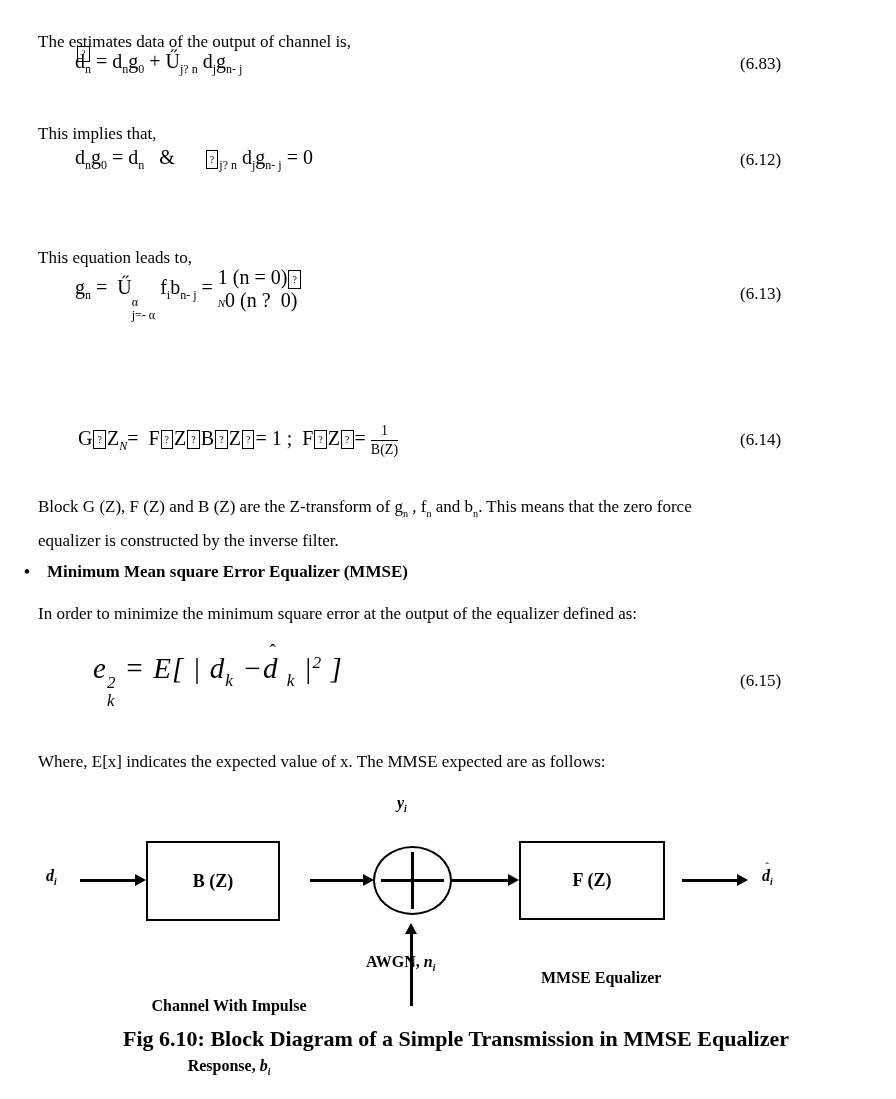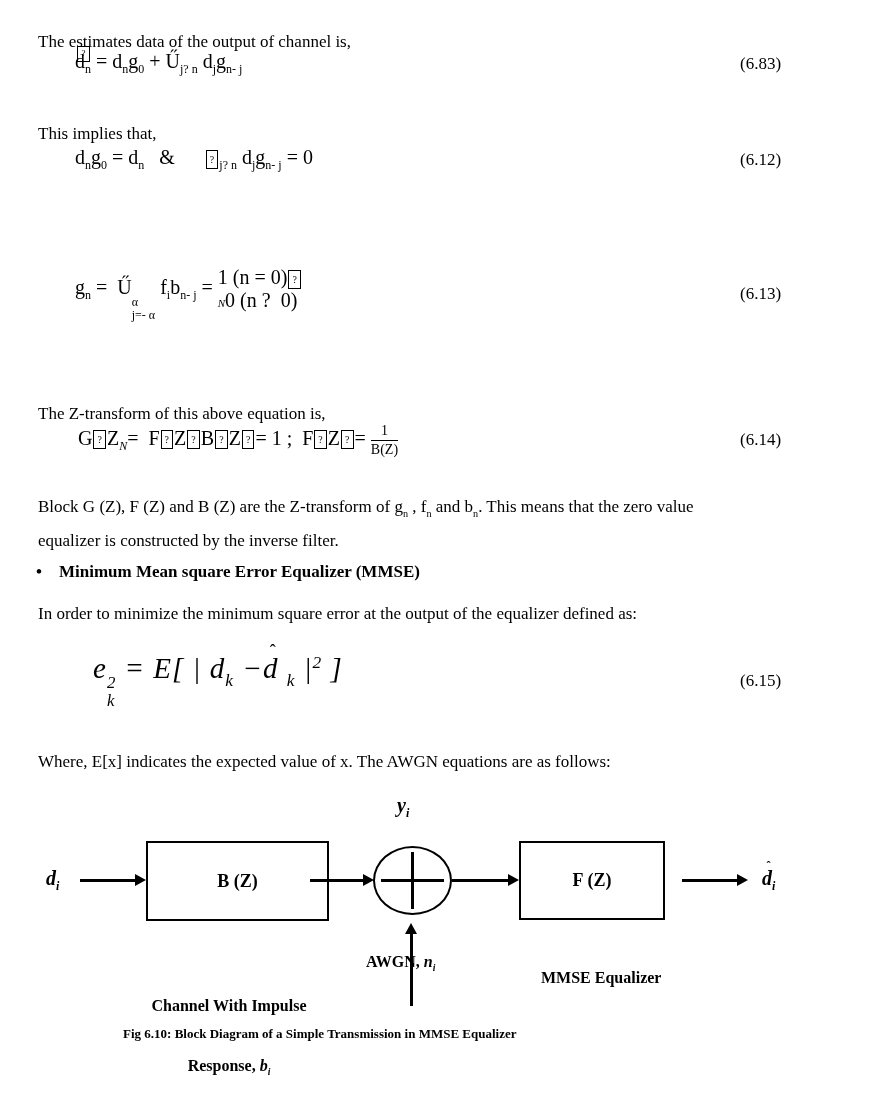--- a/index.html
+++ b/index.html
@@ -64,21 +64,21 @@
     text-align:left;
   }
   .k-frac {
     display:inline-flex; flex-direction:column;
     font-size:0.70em; line-height:1.25; vertical-align:middle; text-align:center;
   }
   .k-frac .num { border-bottom:1.4px solid #000; padding:0 0.25em; }
   .k-i { font-style:italic; }
 
   
-  .bullet-row { position:absolute; left:36px; font-size:17px; }
+  .bullet-row { position:absolute; left:24px; font-size:17px; }
   .bullet-glyph { display:inline-block; width:23px; font-weight:bold; }
 
   
   .eq-large { font-size:29px; font-style:italic; letter-spacing:1px; }
 
   
   .dbox {
     position:absolute; box-sizing:border-box; border:2.5px solid #000;
     display:flex; align-items:center; justify-content:center;
     font-weight:bold; font-size:18px; background:#fff;
@@ -93,84 +93,84 @@
     content:''; position:absolute; right:-11px; top:-4.8px;
     border-left:11px solid #000;
     border-top:6px solid transparent; border-bottom:6px solid transparent;
   }
   .arrow-v-up { position:absolute; width:2.5px; background:#000; }
   .arrow-v-up::after {
     content:''; position:absolute; top:-11px; left:-4.8px;
     border-bottom:11px solid #000;
     border-left:6px solid transparent; border-right:6px solid transparent;
   }
-  .dlabel { position:absolute; font-size:20px; font-weight:bold; white-space:pre; }
+  .dlabel { position:absolute; font-size:16px; font-weight:bold; white-space:pre; }
   .ital { font-style:italic; }
   .dcaption { position:absolute; font-weight:bold; font-size:16px; line-height:20px; white-space:pre; }
   .center { text-align:center; }
   .dcaption .l { display:block; }
-  .fig-caption { position:absolute; font-weight:bold; font-size:13px; white-space:pre; }
+  .fig-caption { position:absolute; font-weight:bold; font-size:22px; white-space:pre; }
 </style>
 </head>
 <body>
 
 <div class="page">
 
   <p class="body-text" style="top:8px">The estimates data of the output of channel is,</p>
 
   <div class="eq-row" style="top:50px">
     <span class="eq" style="margin-left:75px"><span class="k-overbox"><span class="base">d</span><span class="mark">?</span></span><span class="k-sub">n</span><span class="k-t"> = d</span><span class="k-sub">n</span><span class="k-t">g</span><span class="k-sub">0</span><span class="k-t"> + Ű</span><span class="k-sub">j? n</span><span class="k-t"> d</span><span class="k-sub">j</span><span class="k-t">g</span><span class="k-sub">n- j</span></span>
     <span class="eq-num">(6.83)</span>
   </div>
 
   <p class="body-text" style="top:100px">This implies that,</p>
 
   <div class="eq-row" style="top:146px">
     <span class="eq" style="margin-left:75px"><span class="k-t">d</span><span class="k-sub">n</span><span class="k-t">g</span><span class="k-sub">0</span><span class="k-t"> = d</span><span class="k-sub">n</span><span class="k-t">   &amp;      </span><span class="k-box">?</span><span class="k-sub">j? n</span><span class="k-t"> d</span><span class="k-sub">j</span><span class="k-t">g</span><span class="k-sub">n- j</span><span class="k-t"> = 0</span></span>
     <span class="eq-num">(6.12)</span>
   </div>
 
+  <p class="body-text" style="top:224px">This equation leads to,</p>
 
   <div class="eq-row" style="top:266px">
     <span class="eq" style="margin-left:75px"><span class="k-t">g</span><span class="k-sub">n</span><span class="k-t"> =  Ű</span><span class="k-stack"><span class="row-top"><span class="k-t">α</span></span><span class="row-bot"><span class="k-t">j=- α</span></span></span><span class="k-t"> f</span><span class="k-sub">i</span><span class="k-t">b</span><span class="k-sub">n- j</span><span class="k-t"> = </span><span class="k-cases"><span class="row-top"><span class="k-t">1 (n = 0)</span><span class="k-box">?</span></span><span class="row-bot"><span class="k-i" style="font-size: 0.55em;">N</span><span class="k-t">0 (n ?  0)</span></span></span></span>
     <span class="eq-num">(6.13)</span>
   </div>
 
-  <p class="body-text" style="top:380px">The Z-transform of this above equation is,</p>
 
   <div class="eq-row" style="top:422px">
     <span class="eq" style="margin-left:78px"><span class="k-t">G</span><span class="k-box">?</span><span class="k-t">Z</span><span class="k-sub" style="font-style: italic;">N</span><span class="k-t">=  F</span><span class="k-box">?</span><span class="k-t">Z</span><span class="k-box">?</span><span class="k-t">B</span><span class="k-box">?</span><span class="k-t">Z</span><span class="k-box">?</span><span class="k-t">= 1 ;  F</span><span class="k-box">?</span><span class="k-t">Z</span><span class="k-box">?</span><span class="k-t">= </span><span class="k-frac"><span class="num">1</span><span class="den">B(Z)</span></span></span>
     <span class="eq-num">(6.14)</span>
   </div>
 
-  <p class="body-text" style="top:473px"><span class="k-t">Block G (Z), F (Z) and B (Z) are the Z-transform of g</span><span class="k-sub">n</span><span class="k-t"> , f</span><span class="k-sub">n</span><span class="k-t"> and b</span><span class="k-sub">n</span><span class="k-t">. This means that the zero value</span></p>
+  <p class="body-text" style="top:473px"><span class="k-t">Block G (Z), F (Z) and B (Z) are the Z-transform of g</span><span class="k-sub">n</span><span class="k-t"> , f</span><span class="k-sub">n</span><span class="k-t"> and b</span><span class="k-sub">n</span><span class="k-t">. This means that the zero force</span></p>
   <p class="body-text" style="top:507px">equalizer is constructed by the inverse filter.</p>
 
   <div class="bullet-row" style="top:562px">
     <span class="bullet-glyph">•</span><span class="bold">Minimum Mean square Error Equalizer (MMSE)</span>
   </div>
 
   <p class="body-text" style="top:580px">In order to minimize the minimum square error at the output of the equalizer defined as:</p>
 
   <div class="eq-row" style="top:652px">
     <span class="eq eq-large" style="margin-left:93px"><span class="k-t">e</span><span class="k-supsub"><span>2</span><span>k</span></span><span class="k-t"> = E[ | d</span><span class="k-sub">k</span><span class="k-t"> −</span><span class="k-hatover"><span class="base">d</span><span class="mark">ˆ</span></span><span class="k-t"> </span><span class="k-sub">k</span><span class="k-t"> |</span><span class="k-sup">2</span><span class="k-t"> ]</span></span>
     <span class="eq-num">(6.15)</span>
   </div>
 
-  <p class="body-text" style="top:728px">Where, E[x] indicates the expected value of x. The AWGN equations are as follows:</p>
+  <p class="body-text" style="top:728px">Where, E[x] indicates the expected value of x. The MMSE expected are as follows:</p>
 
   <div>
 
     <span class="dlabel ital" style="left:397px; top:794px"><span class="k-t">y</span><span class="k-sub">i</span></span>
 
     <span class="dlabel ital" style="left:46px; top:867px"><span class="k-t">d</span><span class="k-sub">i</span></span>
 
     <div class="arrow-h" style="left:80px; top:879px; width:55px"></div>
 
-    <div class="dbox" style="left:146px; top:841px; width:183px; height:80px">
+    <div class="dbox" style="left:146px; top:841px; width:134px; height:80px">
       <span>B (Z)</span>
     </div>
 
     <div class="arrow-h" style="left:310px; top:879px; width:53px"></div>
 
     <div class="sum-circle" style="left:373px; top:846px; width:79px; height:69px"></div>
     <div class="pline" style="left:411px; top:852px; width:2.5px; height:57px"></div>
     <div class="pline" style="left:381px; top:879px; width:63px; height:2.5px"></div>
 
     <div class="arrow-h" style="left:452px; top:879px; width:56px"></div>

